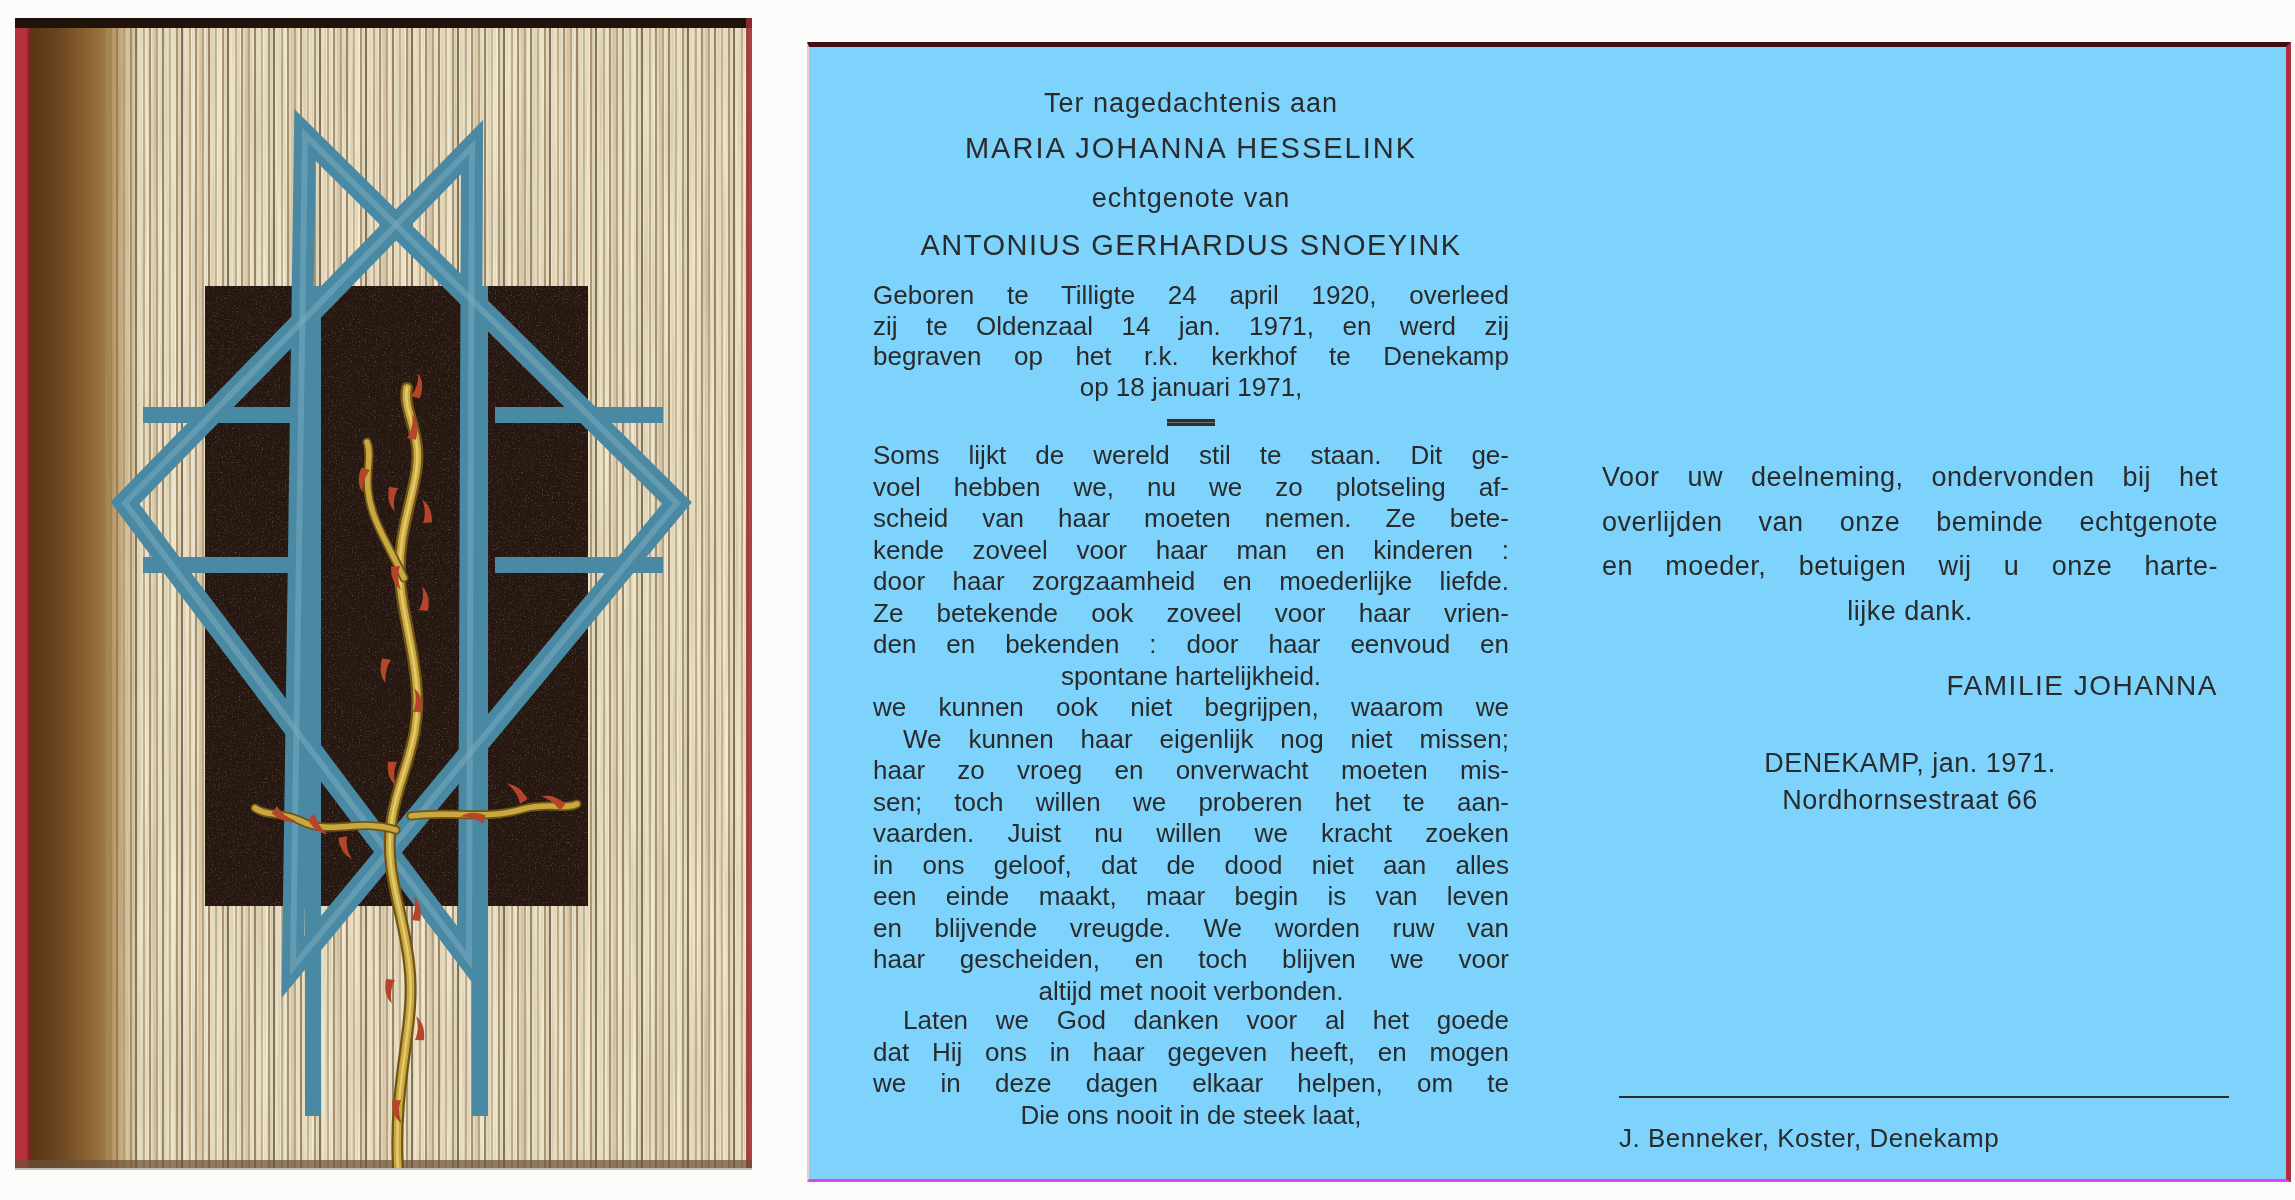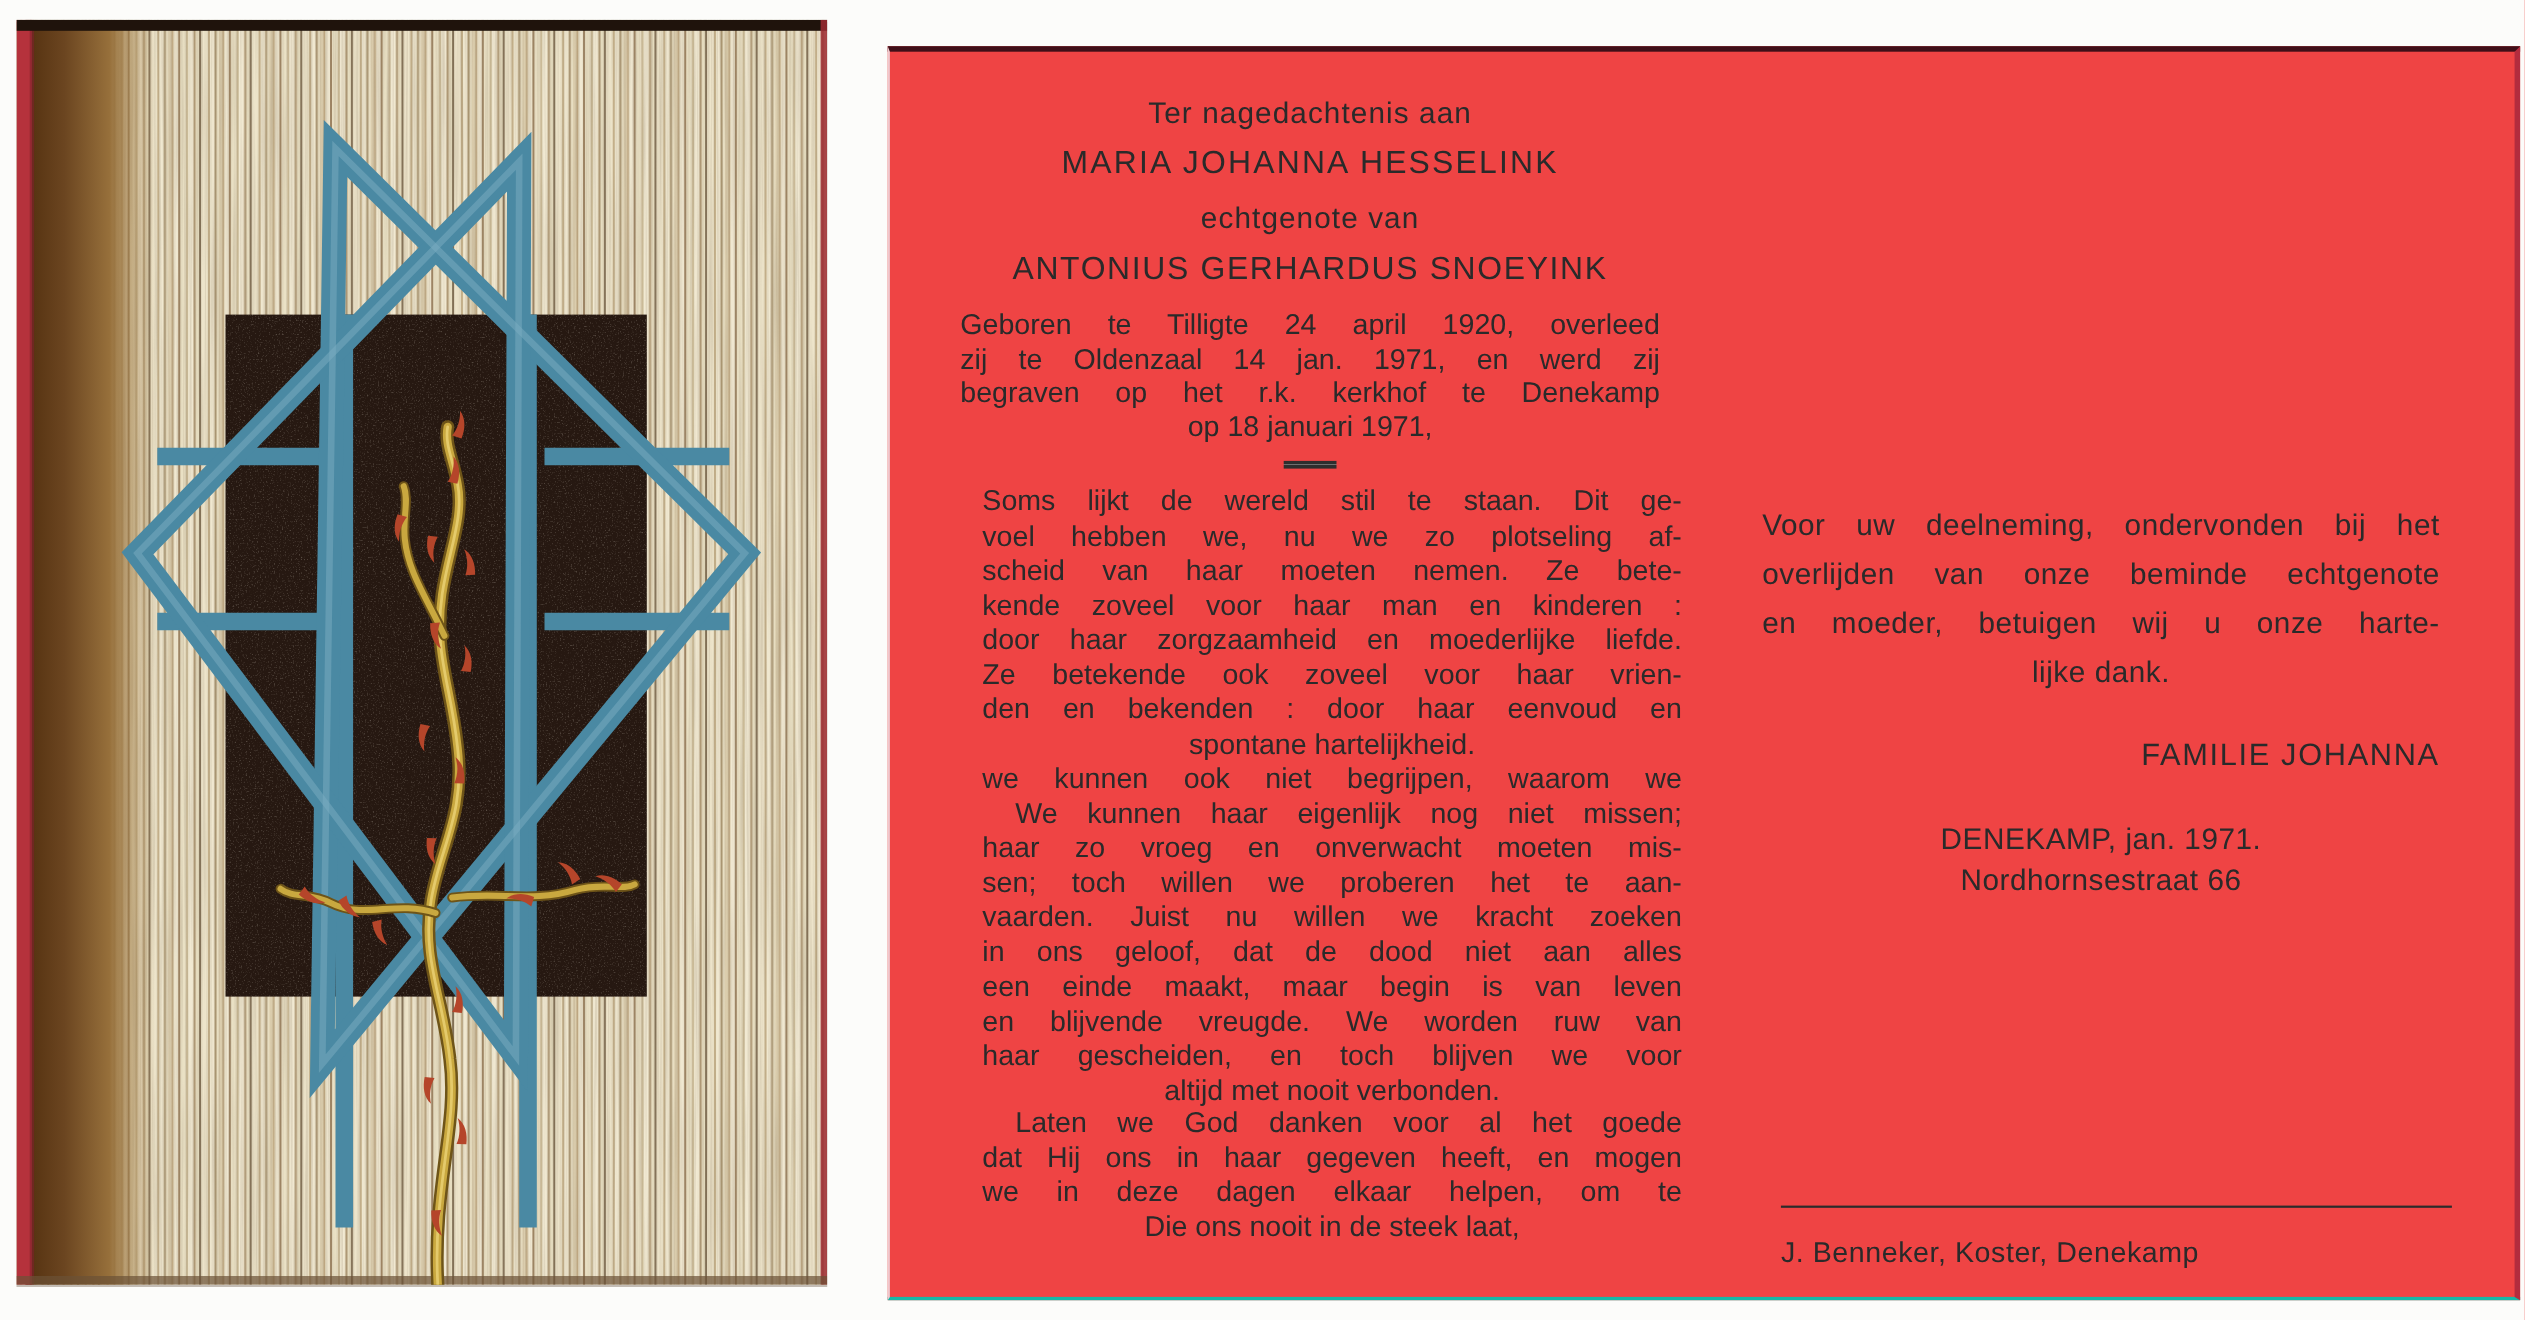--- a/index.html
+++ b/index.html
@@ -12,44 +12,44 @@
   body{font-family:"Liberation Sans", sans-serif;color:var(--ink);}
   .scan{position:absolute;left:0;top:0;width:2295px;height:1200px;}
 
   
   .left-card{position:absolute;left:15px;top:18px;width:737px;height:1150px;
     box-shadow:0 2px 0 rgba(90,70,50,.35);}
   .left-card svg{display:block;}
 
   
   .right-card{position:absolute;left:807px;top:42px;width:1484px;height:1140px;
-    background:#ef4444;
+    background:#7dd3fc;
     border-top:5px solid #3F0F18;
     border-right:5px solid var(--card-border-red);
-    border-bottom:3px solid #14b8a6;
+    border-bottom:3px solid #d946ef;
     border-left:2px solid #EFC9CE;}
 
   .page-left{position:absolute;left:64px;top:0;width:636px;height:1140px;}
   .page-right{position:absolute;left:793px;top:0;width:616px;height:1140px;}
 
   .tblock{position:absolute;left:0;width:100%;}
   .tline, .jline,.lline,.cline,.rline{display:block;}
   .jline{text-align:justify;text-align-last:justify;}
   .lline{text-align:center;}
   .cline{text-align:center;}
   .rline{text-align:right;}
 
   .h-center{position:absolute;left:0;width:100%;text-align:center;white-space:nowrap;}
   .ded     {top:41px; font-size:27px;letter-spacing:1px;}
   .name    {top:85px; font-size:29px;letter-spacing:2px;}
   .rel     {top:136px;font-size:27px;letter-spacing:1px;}
   .spouse  {top:182px;font-size:29px;letter-spacing:1.5px;}
 
   .vitals  {top:233px;font-size:26px;line-height:30.6px;}
-  .para    {font-size:26px;line-height:31.5px;margin-left:20px;}
+  .para    {font-size:26px;line-height:31.5px;}
   .p1{top:393px;} .p2{top:645px;} .p3{top:958px;}
 
   .dash{position:absolute;top:372px;left:294px;width:48px;height:7px;
     background:repeating-linear-gradient(180deg,#2E2E2E 0 3px,#6F6F6F 3px 4px,#2E2E2E 4px 7px);}
 
   .msg     {top:408px;font-size:27px;line-height:44.5px;letter-spacing:.5px;}
   .family  {top:623px;font-size:28px;letter-spacing:1.5px;}
   .placed  {top:701px;font-size:27px;letter-spacing:.5px;}
   .addr    {top:738px;font-size:27px;letter-spacing:.5px;}
 

